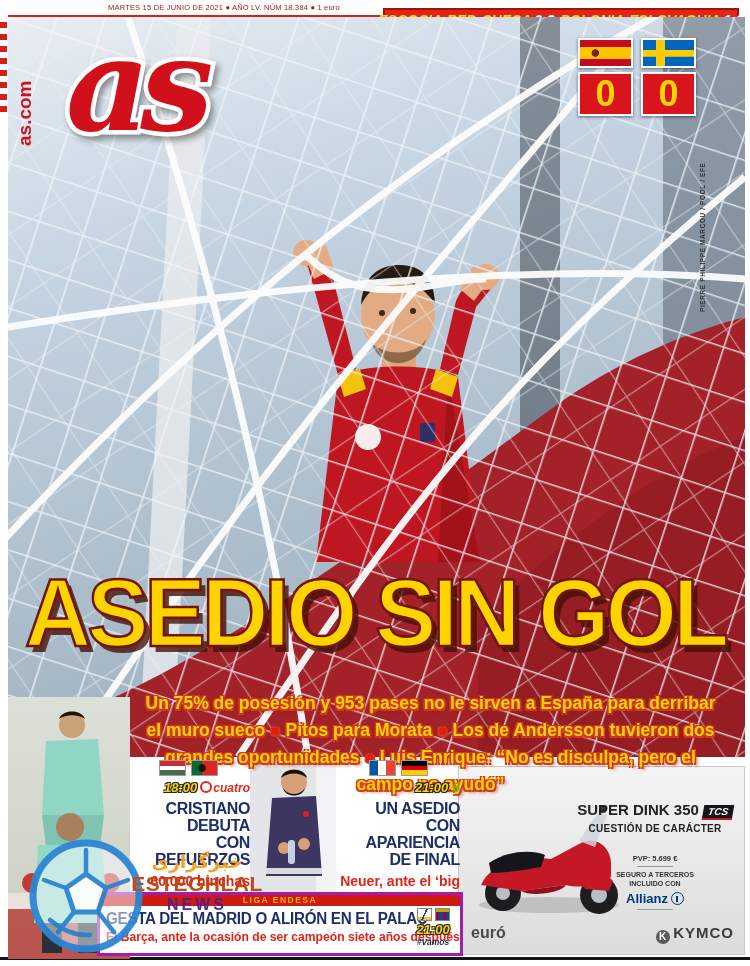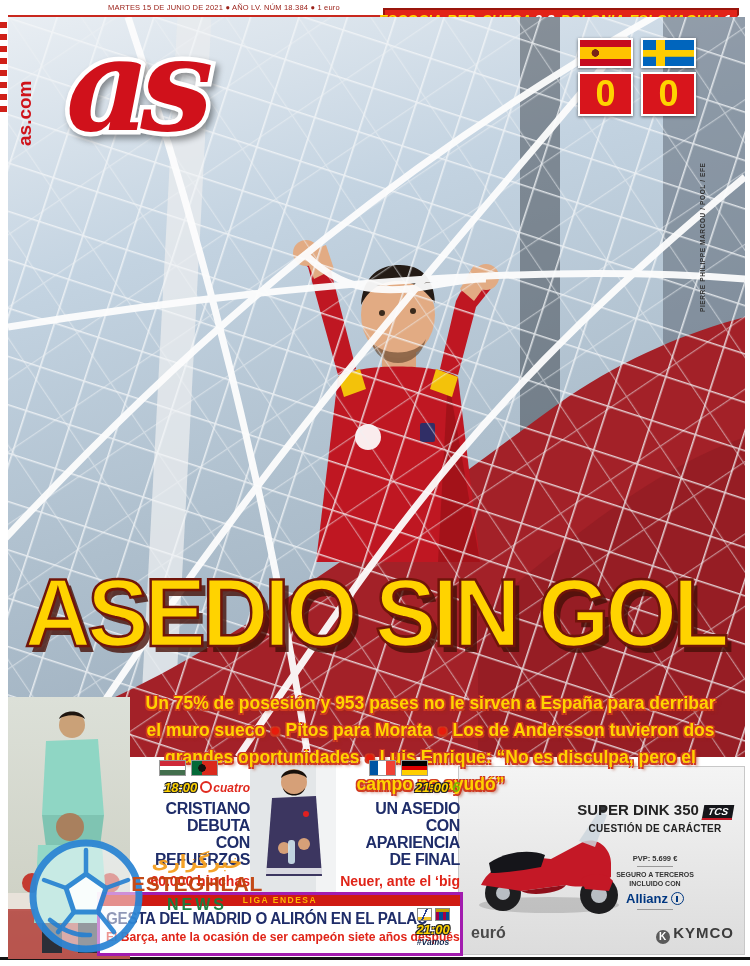--- a/index.html
+++ b/index.html
@@ -119,21 +119,21 @@
       letter-spacing:1px;}
   .kk{display:inline-block;width:14px;height:14px;border-radius:50%;background:#5a5a5a;color:#fff;
       font-size:10px;font-weight:bold;text-align:center;line-height:14px;vertical-align:-2px;
       margin-right:3px;}
 
   
   .watermark{left:26px;top:836px;width:250px;height:128px;z-index:9;opacity:.95;}
   .wm-text{position:absolute;left:92px;top:14px;width:158px;text-align:center;}
   .wm-ar{font-family:"DejaVu Sans",sans-serif;font-size:19px;font-weight:bold;color:#f59f1e;}
   .wm-l1{font-size:21px;font-weight:800;color:#c2410c;letter-spacing:.5px;}
-  .wm-l2{font-size:16px;font-weight:800;color:#15803d;letter-spacing:3px;}
+  .wm-l2{font-size:16px;font-weight:800;color:#4c1d95;letter-spacing:3px;}
 
   .bottomrule{left:0;top:957px;width:750px;height:3px;background:#141414;}
 </style>
 </head>
 <body>
 
 <div class="abs dateline">MARTES 15 DE JUNIO DE 2021 ● AÑO LV. NÚM 18.384 ● 1 euro</div>
 <div class="abs toprule"></div>
 <div class="abs red-dashes"></div>
 

